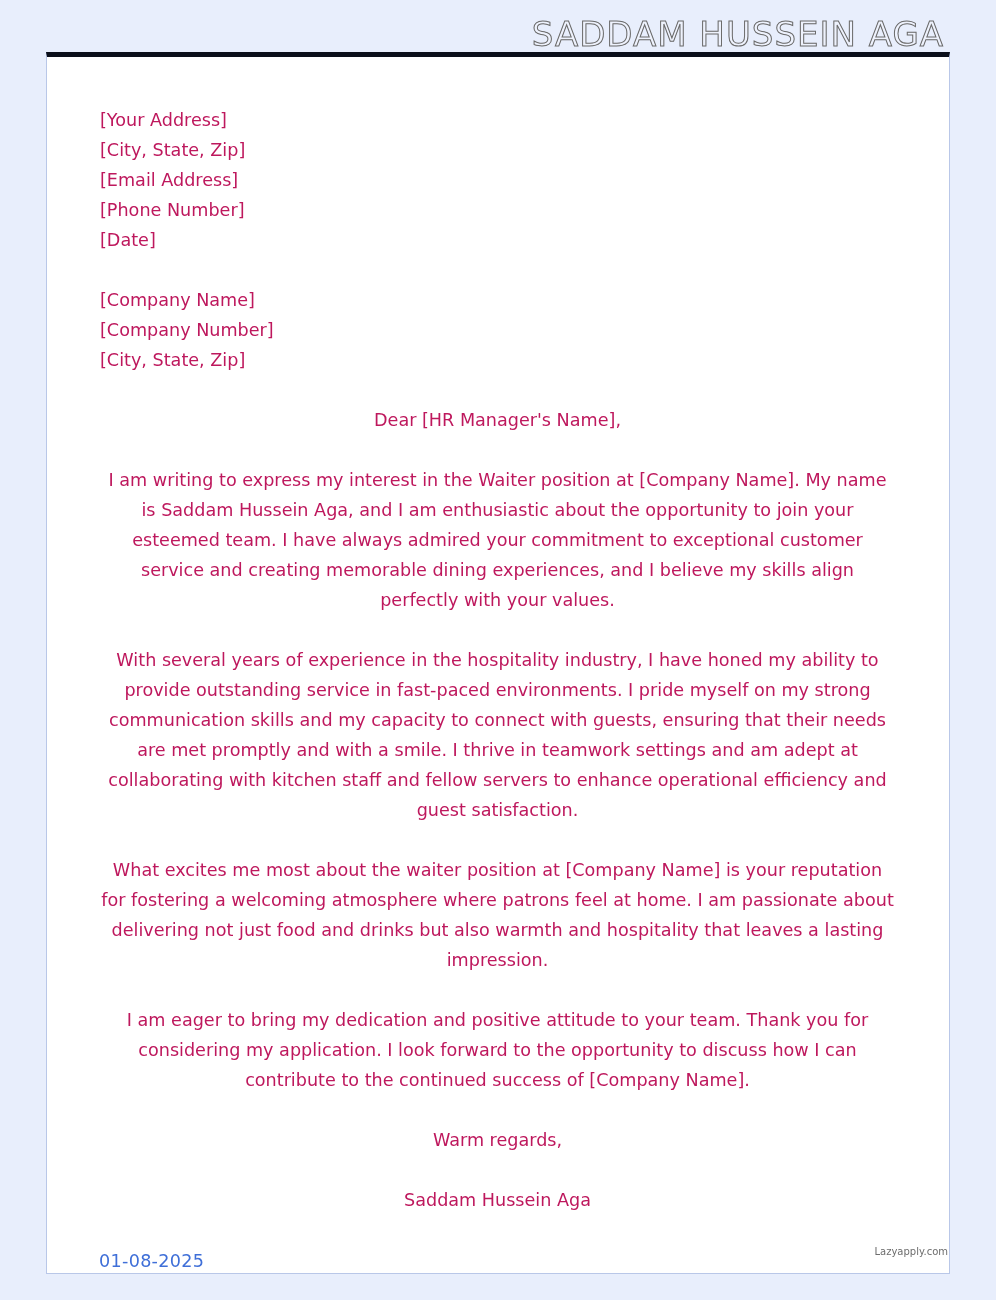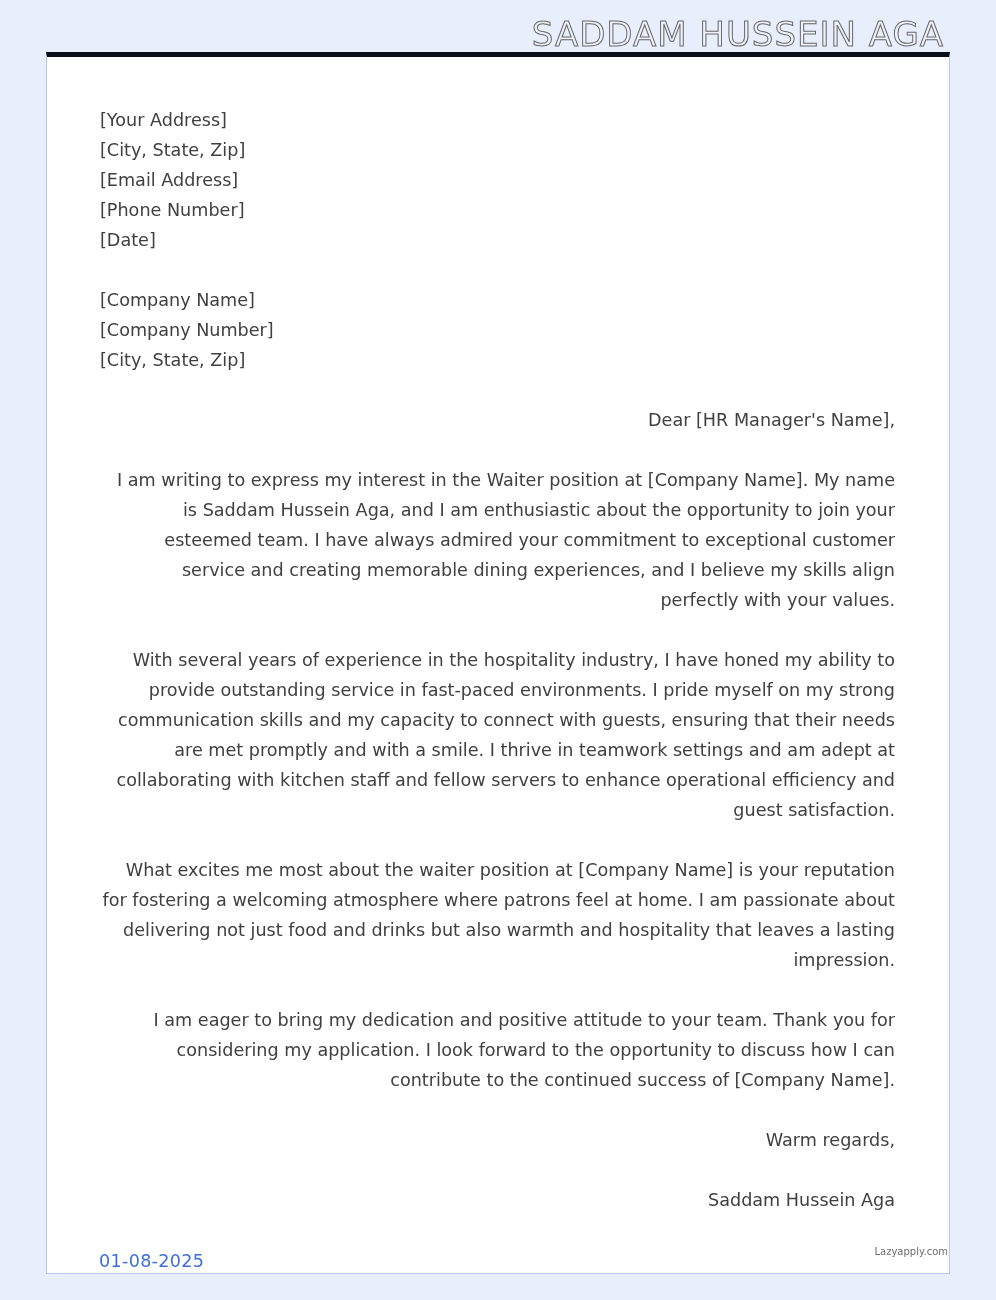--- a/index.html
+++ b/index.html
@@ -55,32 +55,32 @@
     box-sizing: border-box;
     overflow: hidden;
   }
   .body-text {
     position: absolute;
     left: 53px;
     top: 48px;
     width: 795px;
     font-size: 17.6px;
     line-height: 30px;
-    color: #404040;
+    color: #be185d;
   }
   .block {
     margin: 0 0 30px 0;
   }
   .line {
     display: block;
     white-space: pre-wrap;
   }
   p.para {
     margin: 0 0 30px 0;
-    text-align: right;
+    text-align: center;
   }
   .date-stamp {
     position: absolute;
     left: 99px;
     top: 1251px;
     font-size: 17.6px;
     color: #3f6fd8;
     letter-spacing: 0.3px;
   }
   .watermark {

